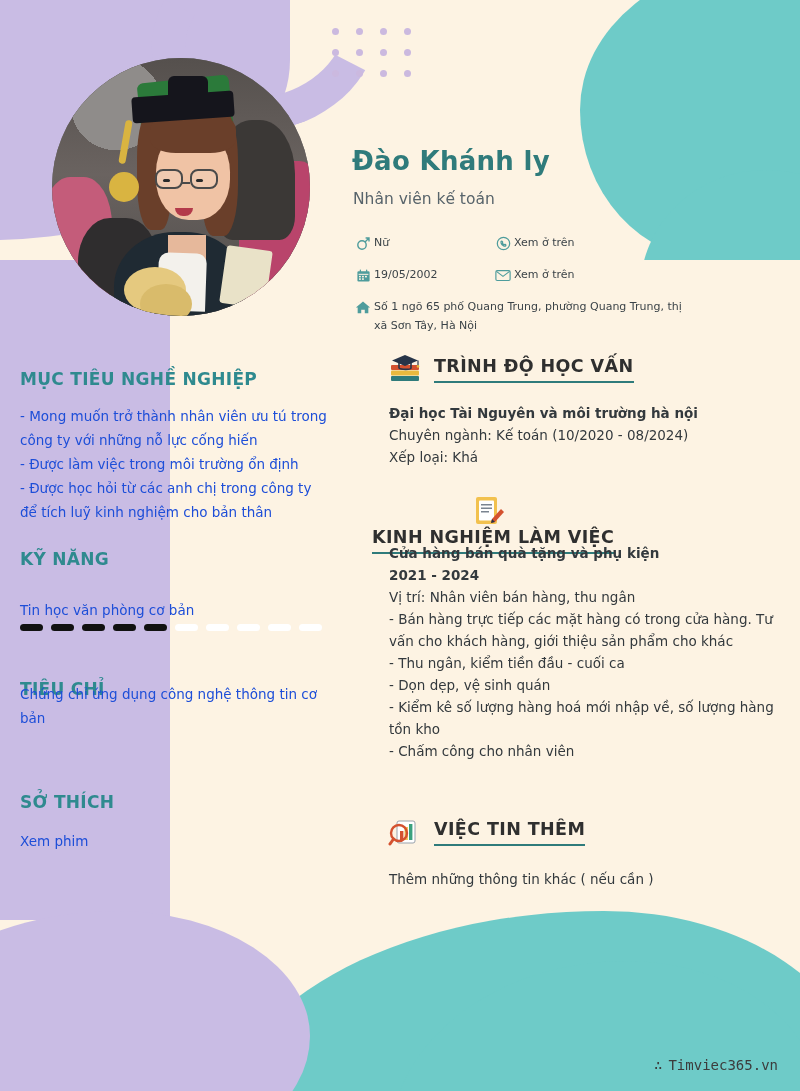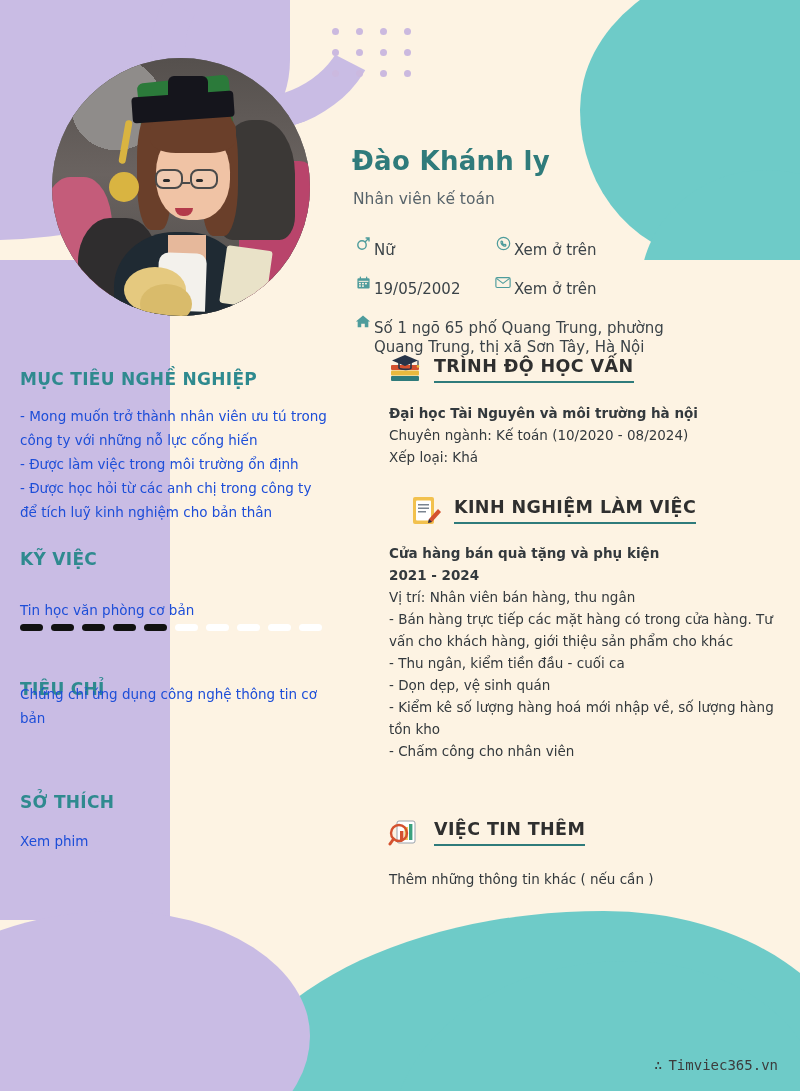--- a/index.html
+++ b/index.html
@@ -161,21 +161,21 @@
   
   .contact { position: absolute; left: 352px; top: 233px; width: 420px; }
   .c-row { display: flex; align-items: flex-start; margin-bottom: 12px; }
   .c-item { display: flex; align-items: flex-start; }
   .c-item.first { width: 140px; }
   .c-ico {
     width: 22px; height: 20px; flex: 0 0 22px;
     display: flex; align-items: center; justify-content: center;
     color: #4e9c9c; font-size: 14px; line-height: 1;
   }
-  .c-text { font-size: 15px; color: #3b4348; line-height: 19px; margin-top: 8px; }
+  .c-text { font-size: 11px; color: #3b4348; line-height: 19px; }
   .c-addr { max-width: 310px; }
 
   
   .sec-head {
     position: absolute;
     display: flex; align-items: center;
   }
   .sec-ico {
     width: 38px; height: 34px; margin-right: 10px;
     display: flex; align-items: flex-end; justify-content: center;
@@ -353,21 +353,21 @@
   </span>
   <span class="sec-title">TRÌNH ĐỘ HỌC VẤN</span>
 </div>
 
 <div class="r-body" style="top:402px;">
   <div class="b">Đại học Tài Nguyên và môi trường hà nội</div>
   <div>Chuyên ngành: Kế toán (10/2020 - 08/2024)</div>
   <div>Xếp loại: Khá</div>
 </div>
 
-<div class="sec-head" style="left:406px; top:493px;">
+<div class="sec-head" style="left:372px; top:493px;flex-direction:column;">
   <span class="sec-ico">
     <svg width="36" height="34" viewBox="0 0 36 34">
       <rect x="6" y="4" width="21" height="27" rx="2" fill="#f2c14e"></rect>
       <rect x="9" y="7.5" width="15" height="20" rx="1" fill="#ffffff"></rect>
       <rect x="11" y="11" width="11" height="1.5" fill="#7a8490"></rect>
       <rect x="11" y="14.5" width="11" height="1.5" fill="#7a8490"></rect>
       <rect x="11" y="18" width="8" height="1.5" fill="#7a8490"></rect>
       <path d="M22 26 L31 16 L34 19 L25 29 L21 30 Z" fill="#d4512f"></path>
       <path d="M21 30 L25 29 L22 26 Z" fill="#273448"></path>
     </svg>
@@ -404,21 +404,21 @@
   <div>Thêm những thông tin khác ( nếu cần )</div>
 </div>
 
 <div class="l-head" style="top:369px;">MỤC TIÊU NGHỀ NGHIỆP</div>
 <div class="l-body" style="top:404px;">
   <div>- Mong muốn trở thành nhân viên ưu tú trong công ty với những nỗ lực cống hiến</div>
   <div>- Được làm việc trong môi trường ổn định</div>
   <div>- Được học hỏi từ các anh chị trong công ty để tích luỹ kinh nghiệm cho bản thân</div>
 </div>
 
-<div class="l-head" style="top:549px;">KỸ VIỆC</div>
+<div class="l-head" style="top:549px;">KỸ NĂNG</div>
 <div class="l-body" style="top:598px;">Tin học văn phòng cơ bản</div>
 <div class="skill-dots" style="top:624px;">
   <i class="on"></i>
     <i class="on"></i>
     <i class="on"></i>
     <i class="on"></i>
     <i class="on"></i>
   <i></i>
     <i></i>
     <i></i>

